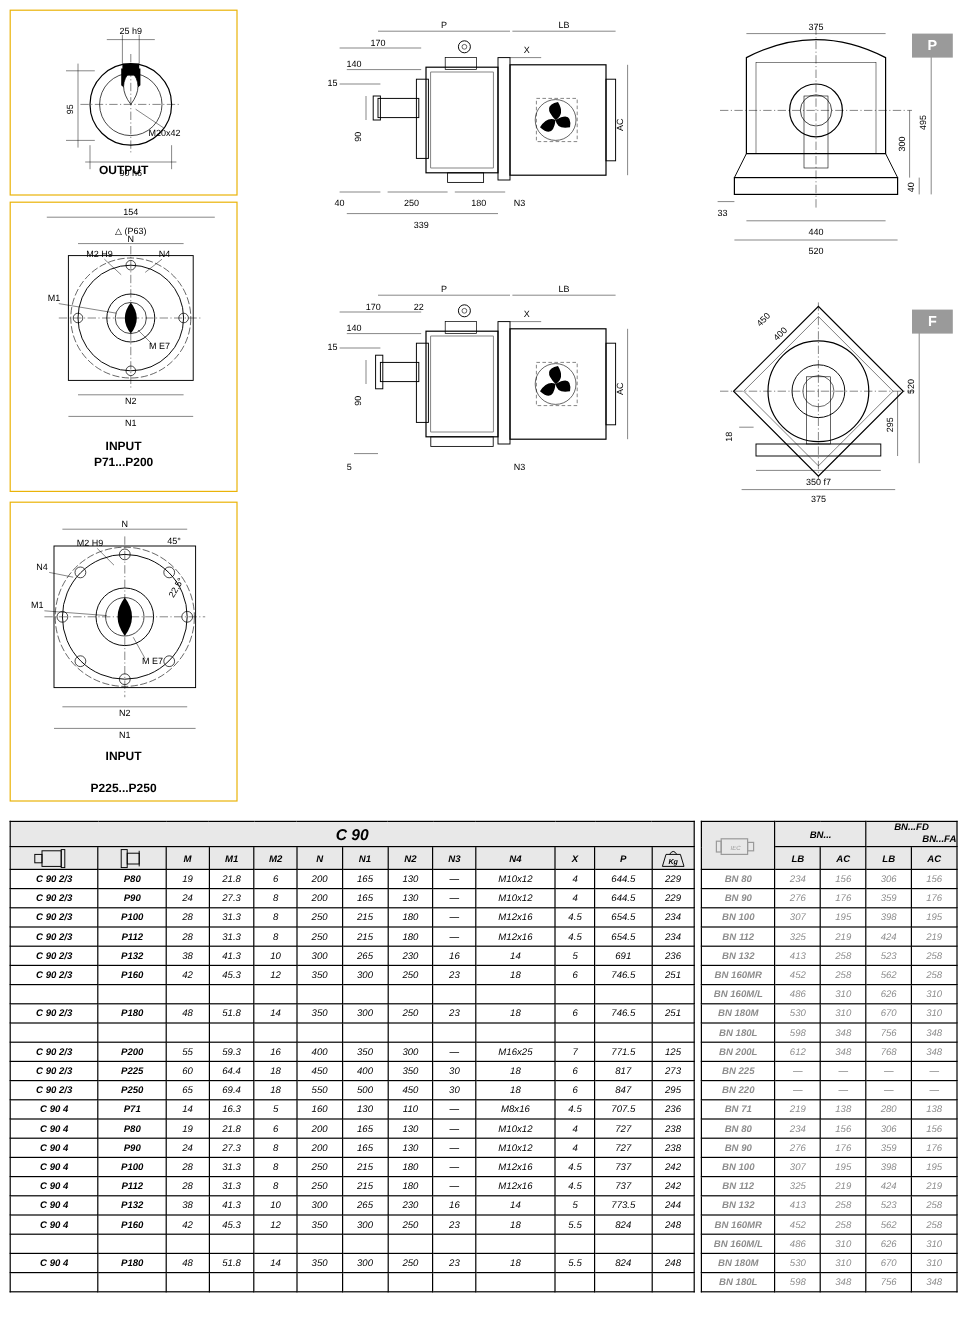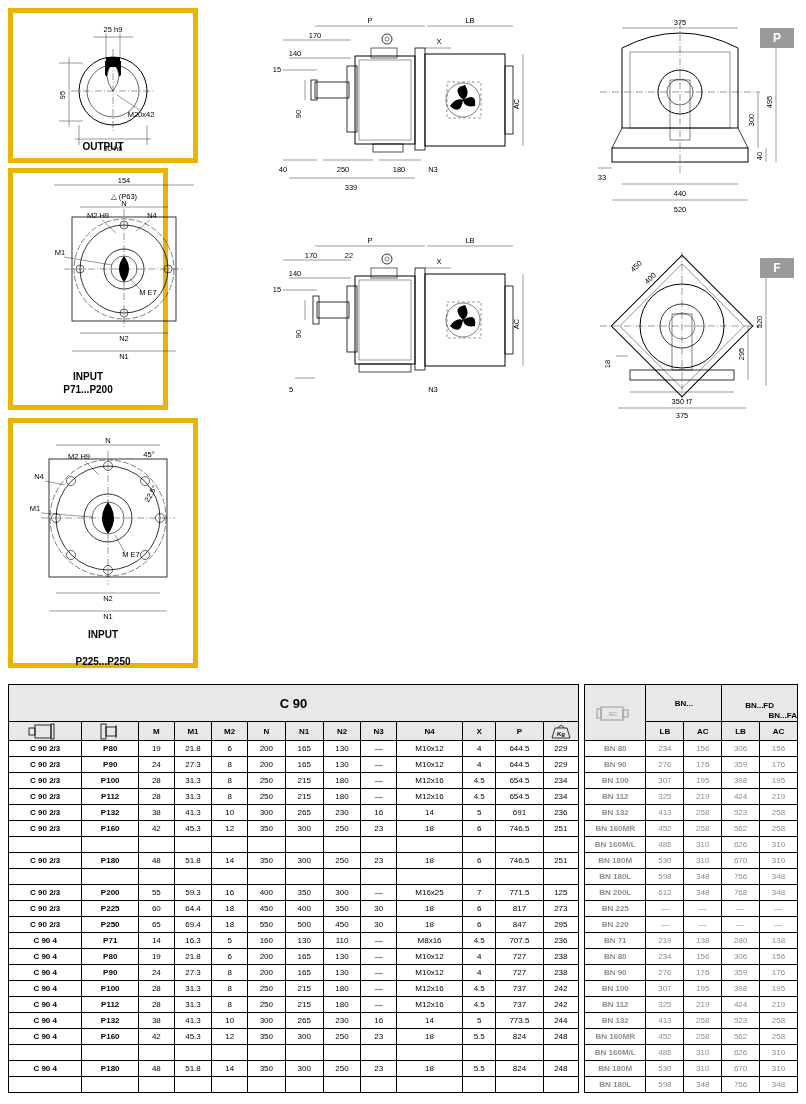--- a/index.html
+++ b/index.html
@@ -6,29 +6,30 @@
   body{
     width:806px;height:1104px;
     background:#ffffff;
     font-family:"Liberation Sans", sans-serif;
     font-size:9px;
     color:#000;
     position:relative;
     overflow:hidden;
   }
   .panel{position:absolute;box-sizing:border-box;}
-  .bordered{border:5px solid #eab308;}
+  .bordered{border:1px solid #eab308;}
   .caption{text-align:center;font-weight:bold;font-size:10px;}
   svg{display:block;}
   .dim{font-size:7.5px;}
   
   #spec-table{
     position:absolute;left:8px;top:684px;width:790px;
     border-collapse:collapse;
     font-size:8px;
+    font-style:italic;
   }
   #spec-table td,#spec-table th{
     border:1px solid #000;
     text-align:center;
     padding:0;
     height:15px;
     background:#fff;
   }
   .title-cell{
     font-size:13px;font-weight:bold;background:#e8e8e8 !important;height:22px;
@@ -74,21 +75,21 @@
     <text class="dim" x="128" y="104" text-anchor="middle">M20x42</text>
 
     <line x1="66" y1="112" x2="66" y2="132" stroke="#000" stroke-width="0.4"></line>
     <line x1="134" y1="112" x2="134" y2="132" stroke="#000" stroke-width="0.4"></line>
     <line x1="62" y1="126" x2="138" y2="126" stroke="#000" stroke-width="0.4"></line>
     <text class="dim" x="100" y="138" text-anchor="middle">90  h6</text>
   </svg>
   <div class="caption" style="position:absolute;left:0;top:128px;width:100%;">OUTPUT</div>
 </div>
 
-<div class="panel bordered" style="left:8px;top:168px;width:160px;height:242px;padding-left:11px;">
+<div class="panel bordered" style="left:8px;top:168px;width:190px;height:242px;">
   <svg width="188" height="200" viewBox="0 0 188 200">
 
     <rect x="48" y="44" width="104" height="104" fill="none" stroke="#000" stroke-width="0.8"></rect>
     <circle cx="100" cy="96" r="50" fill="none" stroke="#000" stroke-width="0.5" stroke-dasharray="6,2"></circle>
     <circle cx="100" cy="96" r="44" fill="none" stroke="#000" stroke-width="0.8"></circle>
     <circle cx="100" cy="96" r="20" fill="none" stroke="#000" stroke-width="0.8"></circle>
     <circle cx="100" cy="96" r="13" fill="none" stroke="#000" stroke-width="0.6"></circle>
     <path d="M100 83 Q110 96 100 109 Q90 96 100 83 Z" fill="#000"></path>
 
     <circle cx="100" cy="52" r="4" fill="none" stroke="#000" stroke-width="0.6"></circle>
@@ -380,21 +381,21 @@
       <td rowspan="2" style="background:#e8e8e8;">
         <svg width="44" height="22" viewBox="0 0 44 22" style="margin:0 auto;">
           <rect x="8" y="5" width="22" height="13" fill="none" stroke="#9a9a9a" stroke-width="1"></rect>
           <rect x="30" y="8" width="5" height="7" fill="none" stroke="#9a9a9a" stroke-width="1"></rect>
           <rect x="4" y="7" width="4" height="9" fill="none" stroke="#9a9a9a" stroke-width="1"></rect>
           <text x="20" y="14" font-size="5" fill="#9a9a9a" text-anchor="middle">IEC</text>
         </svg>
       </td>
       <td class="hdr" colspan="2">BN...</td>
       <td class="hdr" colspan="2">
-        <div style="line-height:10px;margin-top:16px;">BN...FD</div>
+        <div style="line-height:10px;">BN...FD</div>
         <div style="line-height:10px;text-align:right;">BN...FA</div>
       </td>
     </tr>
 
     <tr id="hdr-row">
       <td class="hdr-sub">
         <svg width="40" height="18" viewBox="0 0 40 18" style="margin:0 auto;">
           <rect x="10" y="3" width="16" height="13" fill="none" stroke="#000" stroke-width="0.8"></rect>
           <rect x="4" y="6" width="6" height="7" fill="none" stroke="#000" stroke-width="0.8"></rect>
           <rect x="26" y="2" width="3" height="15" fill="none" stroke="#000" stroke-width="0.8"></rect>

